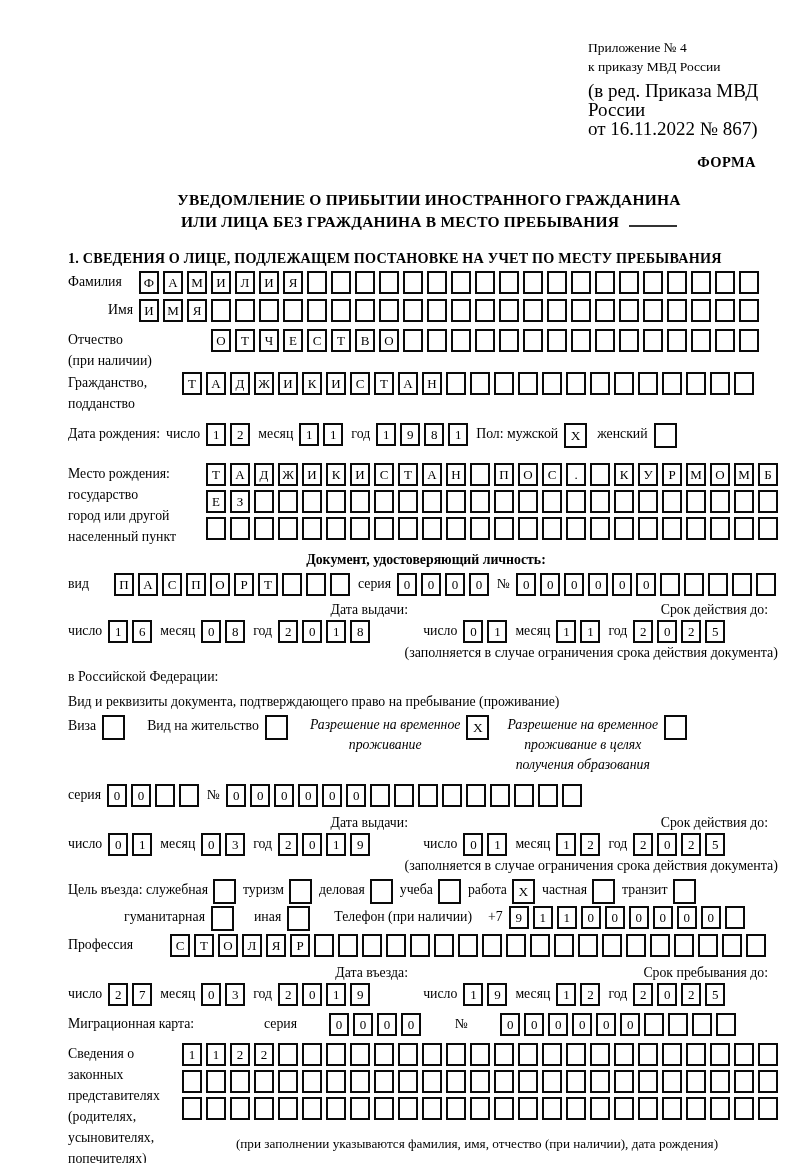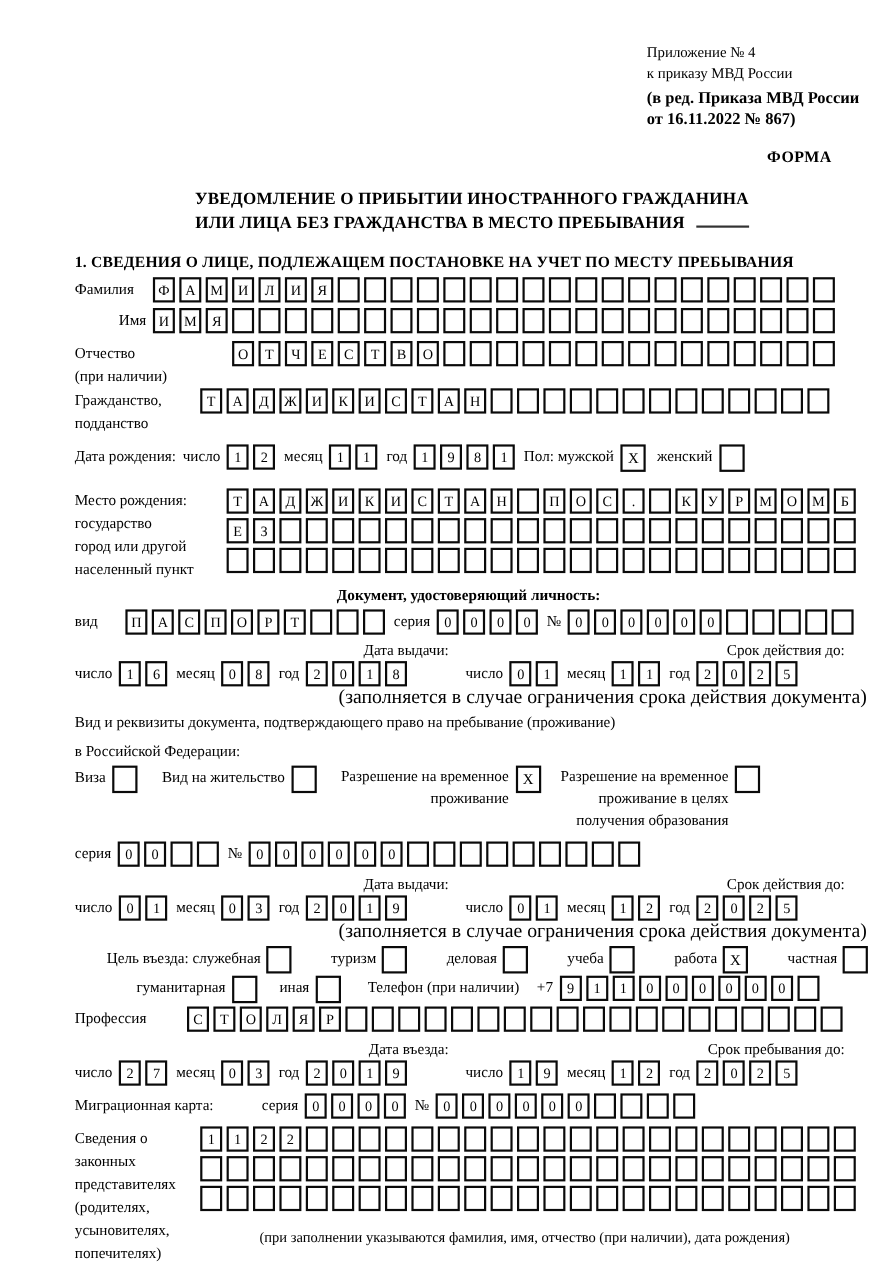--- a/index.html
+++ b/index.html
@@ -1,88 +1,88 @@
 <!DOCTYPE html>
 <html><head>
 <meta charset="utf-8">
 <style>
   html,body{margin:0;padding:0;background:#fff;}
   body{width:800px;height:1163px;font-family:"Liberation Serif","DejaVu Serif",serif;color:#000;}
   .page{box-sizing:border-box;width:800px;height:1163px;padding:38px 10px 0 68px;overflow:hidden;background:#fff;}
 
   .appendix{width:196px;margin-left:auto;margin-right:6px;font-size:13.5px;line-height:19px;}
-  .appendix .amend{font-size:15px;font-weight:bold;}
+  .appendix .amend{font-size:19px;}
   .appendix .amend-gap{height:5px;}
   .form-word{text-align:right;padding-right:34px;font-weight:bold;font-size:14.5px;margin-top:16px;letter-spacing:.4px;}
   .title{text-align:center;font-weight:bold;font-size:15.5px;line-height:22px;margin-top:18px;letter-spacing:.2px;}
   .blank{display:inline-block;width:48px;border-bottom:2px solid #333;margin-left:10px;}
   .section-title{font-weight:bold;font-size:14.2px;margin-top:17px;letter-spacing:.2px;}
 
   .form-line{display:flex;align-items:flex-start;margin-top:4px;min-height:23px;}
   .seg{margin-right:6px;font-size:13.8px;line-height:21px;flex:none;}
   .seg .tline{white-space:nowrap;}
   .bold{font-weight:bold;}
   .ctr{text-align:right;margin-right:0;}
-  .txt2{text-align:right;line-height:20px;}
+  .txt2{text-align:center;line-height:20px;font-style:italic;}
   .cells{display:flex;column-gap:4px;flex:none;margin-right:8px;}
   .cell{width:16px;height:19px;border:2px solid #0a0a0a;text-align:center;font-size:13px;line-height:19px;flex:none;background:#fff;}
   .cbx{width:19px;height:21px;border:2px solid #0a0a0a;text-align:center;font-size:13.5px;line-height:21px;flex:none;margin-right:10px;background:#fff;}
   .stack{display:flex;flex-direction:column;row-gap:4px;}
   .stack .cells{margin-right:0;}
   .stack-note{font-size:13.2px;margin-top:9px;text-align:center;}
   .gapseg{flex:none;height:1px;}
 
   .r-surname{}
   .r-name{margin-top:5px;}
   .r-patronymic{margin-top:7px;}
   .r-citizenship{margin-top:1px;}
   .r-birthdate{margin-top:9px;}
   .r-birthplace{margin-top:15px;}
   .r-birthplace .seg{line-height:21px;}
   .r-doc-header{margin-top:2px;justify-content:center;}
   .r-doc-type{margin-top:1px;}
   .r-doc-dates-labels{margin-top:3px;min-height:18px;}
   .r-doc-dates{margin-top:0;}
   .r-doc-note{margin-top:1px;justify-content:flex-end;min-height:17px;}
-  .r-doc-note .seg,.r-resid-note .seg{font-size:18px;line-height:17px;margin-right:2px;text-align:right;}
+  .r-doc-note .seg,.r-resid-note .seg{font-size:14px;line-height:17px;margin-right:12px;text-align:right;}
   .r-resid-title1{margin-top:4px;min-height:19px;}
   .r-resid-title2{margin-top:5px;min-height:19px;}
   .r-resid-opts{margin-top:3px;}
   .r-resid-series{margin-top:9px;}
   .r-resid-dates-labels{margin-top:5px;min-height:18px;}
   .r-resid-dates{margin-top:0;}
   .r-resid-note{margin-top:1px;justify-content:flex-end;min-height:17px;}
   .r-purpose{margin-top:5px;}
-  .r-purpose .seg{margin-right:5px;margin-left:29px;}
+  .r-purpose .seg{margin-right:5px;}
   .r-purpose .cbx{margin-right:7px;}
   .r-purpose2{margin-top:2px;margin-left:56px;}
   .r-profession{margin-top:3px;}
   .r-entry-labels{margin-top:5px;min-height:18px;}
   .r-entry-dates{margin-top:0;}
-  .r-migr-card{margin-top:7px;}
+  .r-migr-card{margin-top:7px;gap:26px;}
   .r-guardians{margin-top:7px;}
 </style>
 </head>
 <body>
 
 <div class="page">
   <div class="appendix">
     <div>Приложение № 4</div>
     <div>к приказу МВД России</div>
     <div class="amend-gap"></div>
     <div class="amend">(в ред. Приказа МВД России</div>
     <div class="amend">от 16.11.2022 № 867)</div>
   </div>
 
   <div class="form-word">ФОРМА</div>
 
   <div class="title">
     <div>УВЕДОМЛЕНИЕ О ПРИБЫТИИ ИНОСТРАННОГО ГРАЖДАНИНА</div>
     <div>
-      <span>ИЛИ ЛИЦА БЕЗ ГРАЖДАНСТВА В МЕСТО ПРЕБЫВАНИЯ</span><span class="blank"></span>
+      <span>ИЛИ ЛИЦА БЕЗ ГРАЖДАНИНА В МЕСТО ПРЕБЫВАНИЯ</span><span class="blank"></span>
     </div>
   </div>
 
   <div class="section-title">1. СВЕДЕНИЯ О ЛИЦЕ, ПОДЛЕЖАЩЕМ ПОСТАНОВКЕ НА УЧЕТ ПО МЕСТУ ПРЕБЫВАНИЯ</div>
 
   <div id="form-body">
       <div class="form-line r-surname">
         <div class="seg lbl" style="width: 65px;">
           <div class="tline">Фамилия</div>
         </div>
@@ -437,28 +437,28 @@
           <div class="cell">0</div>
           <div class="cell">2</div>
           <div class="cell">5</div>
         </div>
       </div>
       <div class="form-line r-doc-note">
         <div class="seg ">
           <div class="tline">(заполняется в случае ограничения срока действия документа)</div>
         </div>
       </div>
+      <div class="form-line r-resid-title2">
+        <div class="seg ">
+          <div class="tline">в Российской Федерации:</div>
+        </div>
+      </div>
       <div class="form-line r-resid-title1">
         <div class="seg ">
           <div class="tline">Вид и реквизиты документа, подтверждающего право на пребывание (проживание)</div>
-        </div>
-      </div>
-      <div class="form-line r-resid-title2">
-        <div class="seg ">
-          <div class="tline">в Российской Федерации:</div>
         </div>
       </div>
       <div class="form-line r-resid-opts">
         <div class="seg ">
           <div class="tline">Виза</div>
         </div>
         <div class="cbx"></div>
         <div class="gapseg" style="width: 12px;"></div>
         <div class="seg ">
           <div class="tline">Вид на жительство</div>

